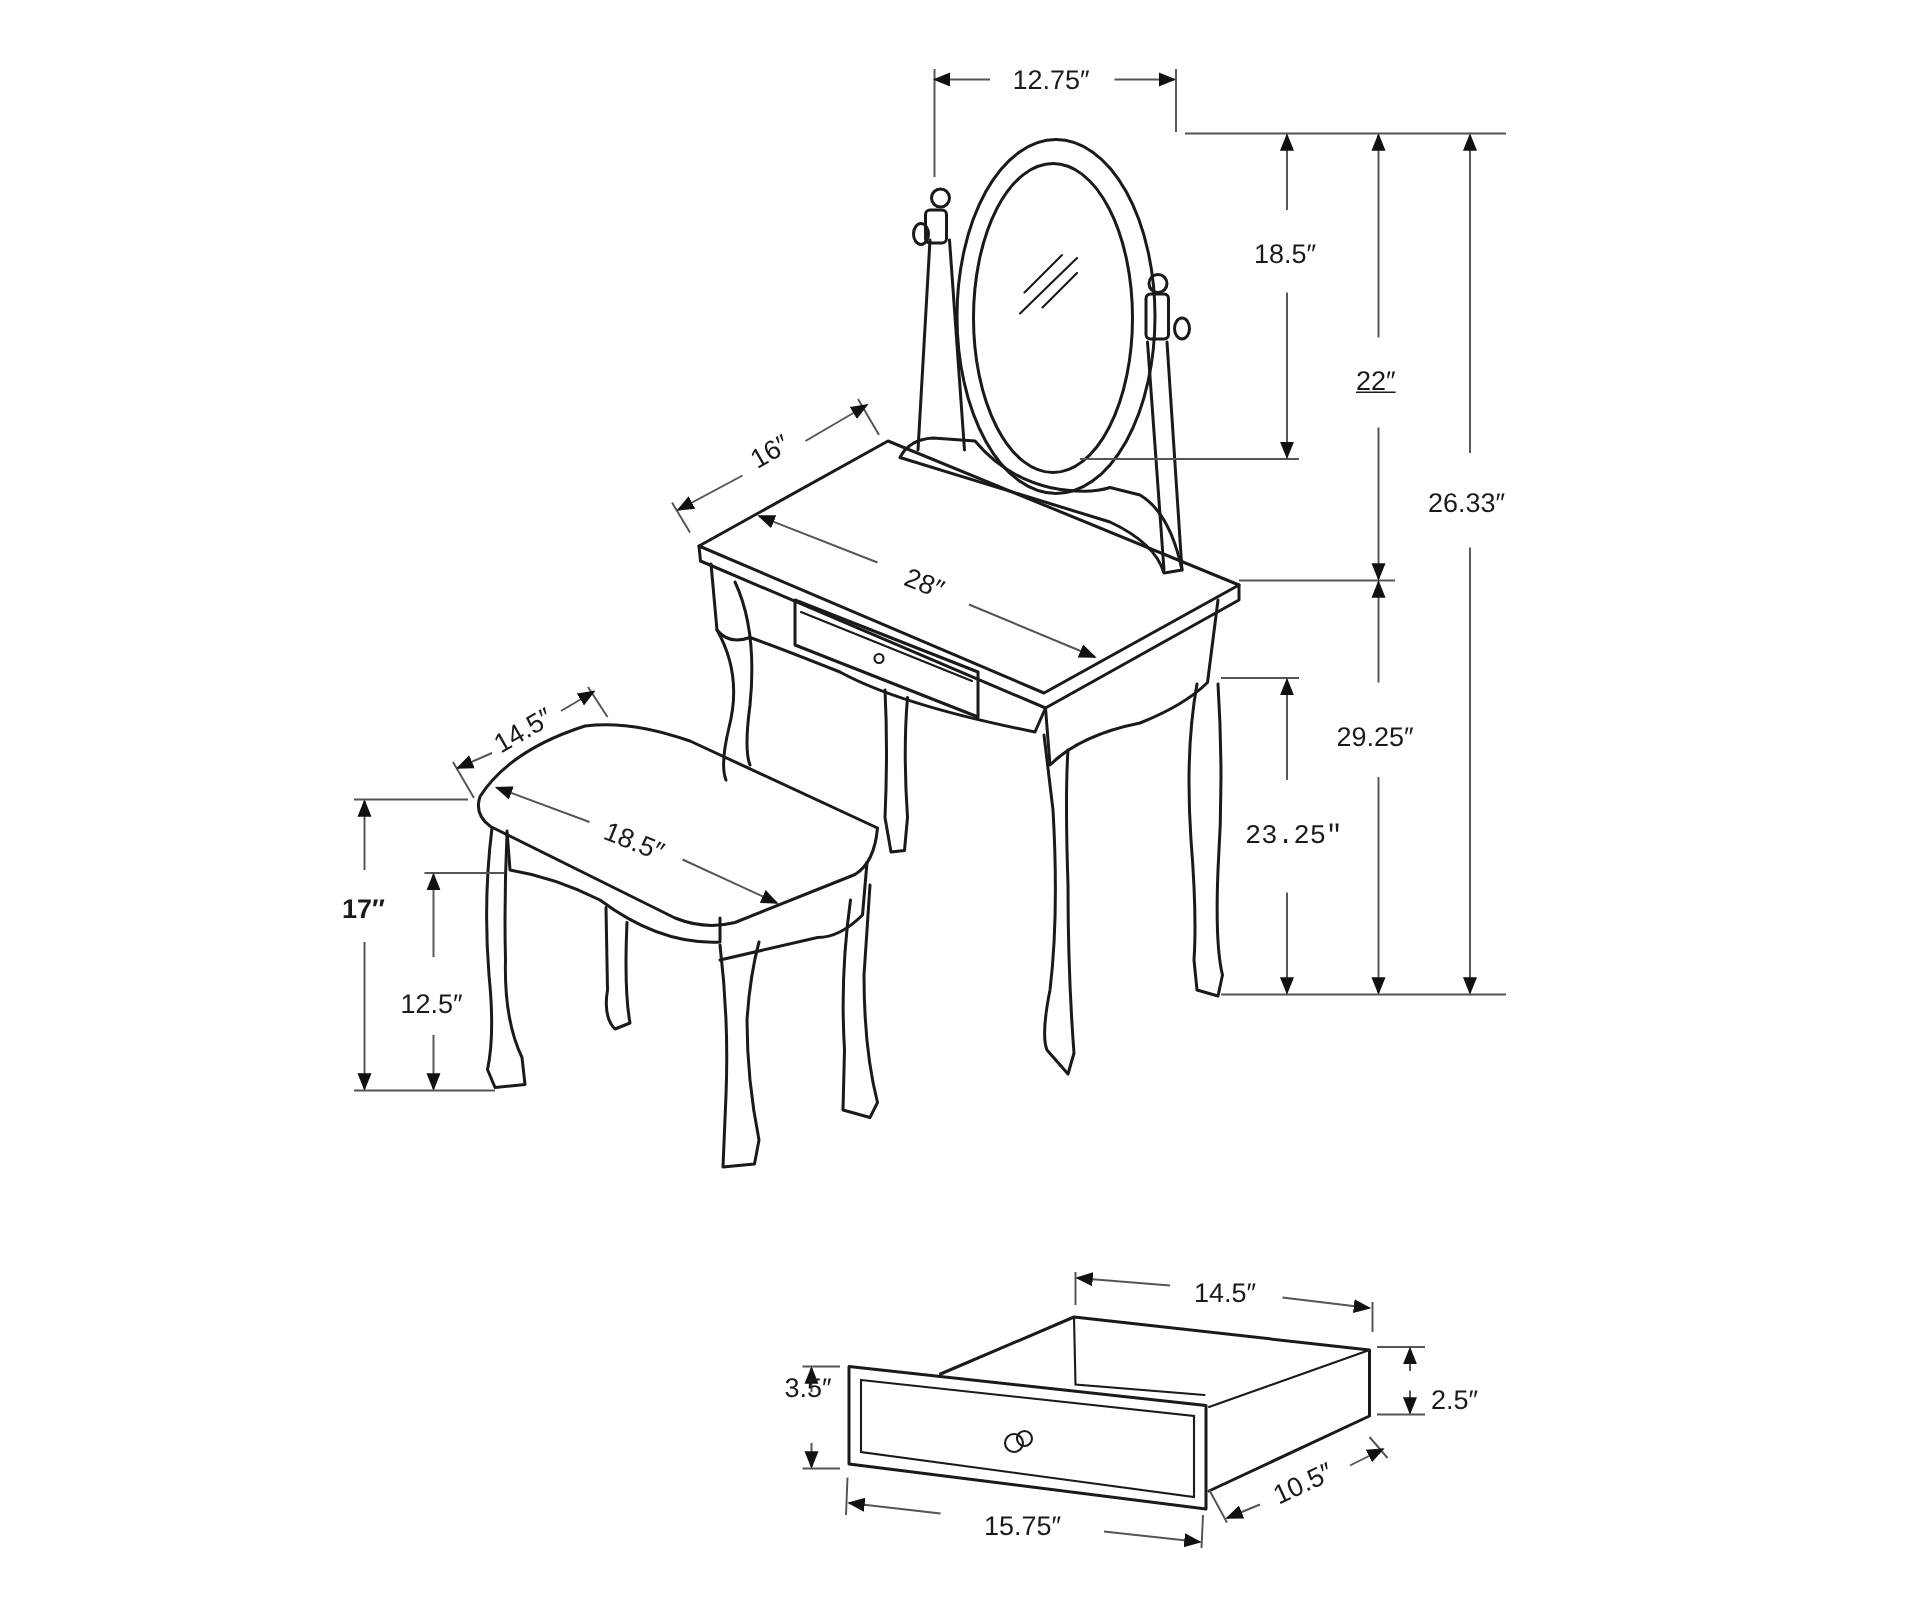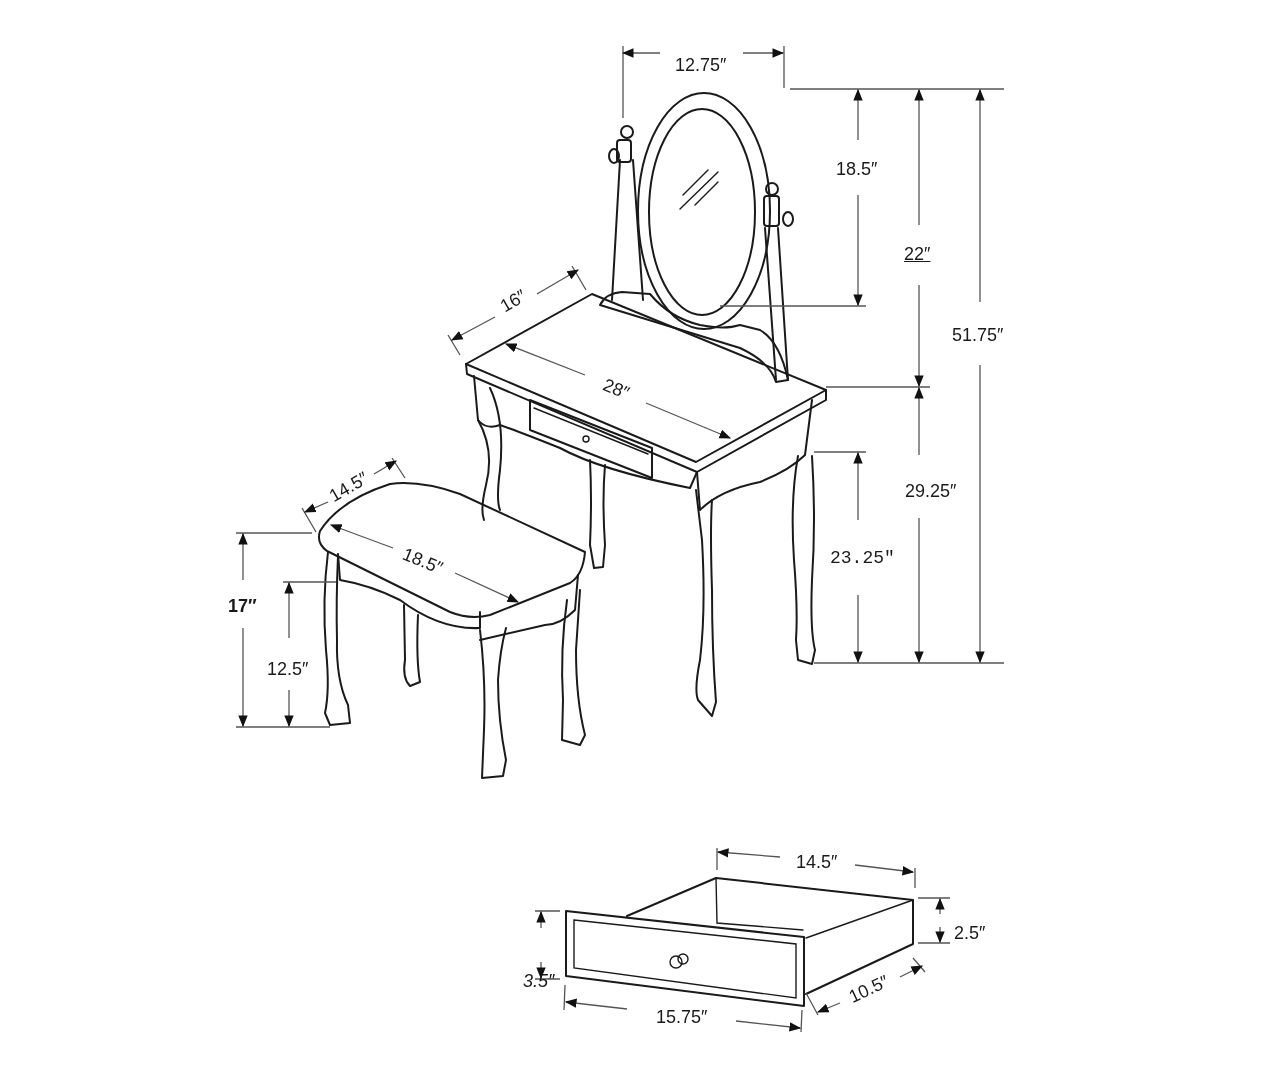--- a/index.html
+++ b/index.html
@@ -136,30 +136,30 @@
     <path class="dim" marker-end="url(#ar)" d="M541,962 L541,978"></path>
     <path class="dim" d="M565,985 L564,1010 M802,1010 L801,1032"></path>
     <path class="dim" marker-start="url(#ar)" d="M566,1002 L627,1009"></path>
     <path class="dim" marker-end="url(#ar)" d="M736,1021 L800,1028"></path>
     <path class="dim" d="M806,993 L818,1015 M913,958 L925,972"></path>
     <path class="dim" marker-start="url(#ar)" d="M818,1012 L840,1003"></path>
     <path class="dim" marker-end="url(#ar)" d="M900,977 L922,966"></path>
   </g>
 </svg>
 
-<span class="lbl" style="left:675px;top:44px;margin-top:12px;">12.75″</span>
+<span class="lbl" style="left:675px;top:44px;">12.75″</span>
 <span class="lbl" style="left:836px;top:160px;">18.5″</span>
 <span class="lbl" style="left:904px;top:245px;text-decoration:underline;">22″</span>
-<span class="lbl" style="left:952px;top:326px;">51.75″</span>
-<span class="lbl" style="left:891px;top:482px;margin-left:14px;">29.25″</span>
+<span class="lbl" style="left:952px;top:326px;">26.33″</span>
+<span class="lbl" style="left:891px;top:482px;">29.25″</span>
 <span class="lbl" style="left:830px;top:549px;font-family:Liberation Mono, monospace;">23.25″</span>
 <span class="lbl" style="left:500px;top:292px;transform:rotate(-30deg);">16″</span>
 <span class="lbl" style="left:603px;top:380px;transform:rotate(22deg);">28″</span>
 <span class="lbl" style="left:328px;top:478px;transform:rotate(-30deg);">14.5″</span>
 <span class="lbl" style="left:402px;top:552px;transform:rotate(22deg);">18.5″</span>
 <span class="lbl" style="left:228px;top:597px;font-weight:bold;">17″</span>
 <span class="lbl" style="left:267px;top:660px;text-align:right;">12.5″</span>
 <span class="lbl" style="left:796px;top:853px;">14.5″</span>
 <span class="lbl" style="left:954px;top:924px;">2.5″</span>
-<span class="lbl" style="left:523px;top:972px;font-style:italic;">3.5″</span>
+<span class="lbl" style="left:523px;top:916px;">3.5″</span>
 <span class="lbl" style="left:656px;top:1008px;">15.75″</span>
 <span class="lbl" style="left:848px;top:980px;transform:rotate(-25deg);">10.5″</span>
 </div>
 
 </body></html>

